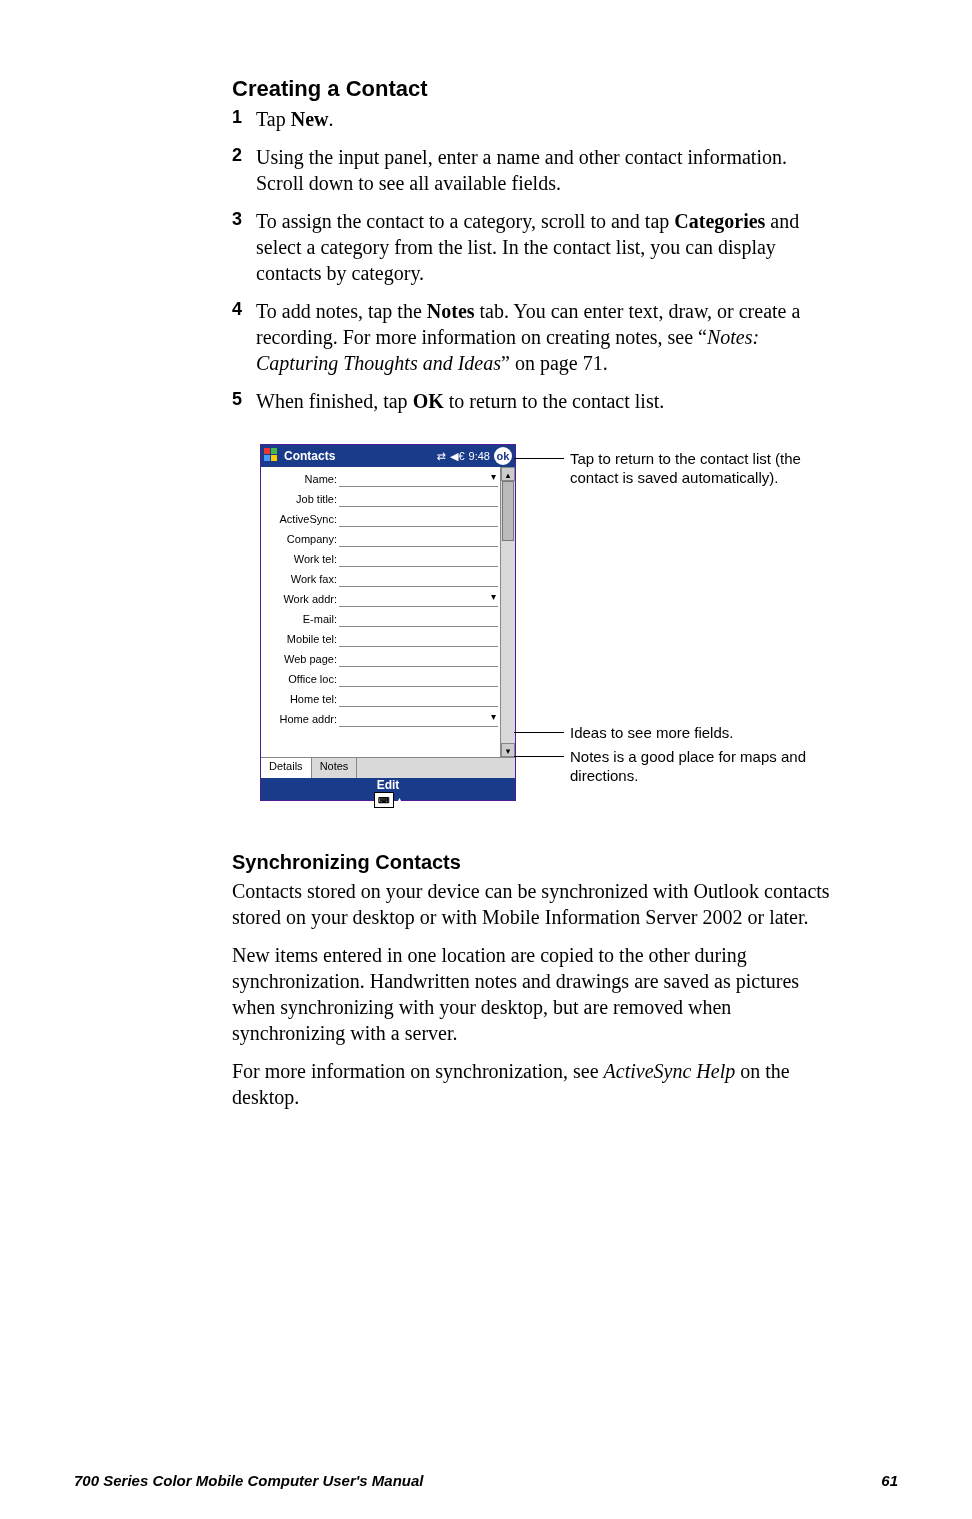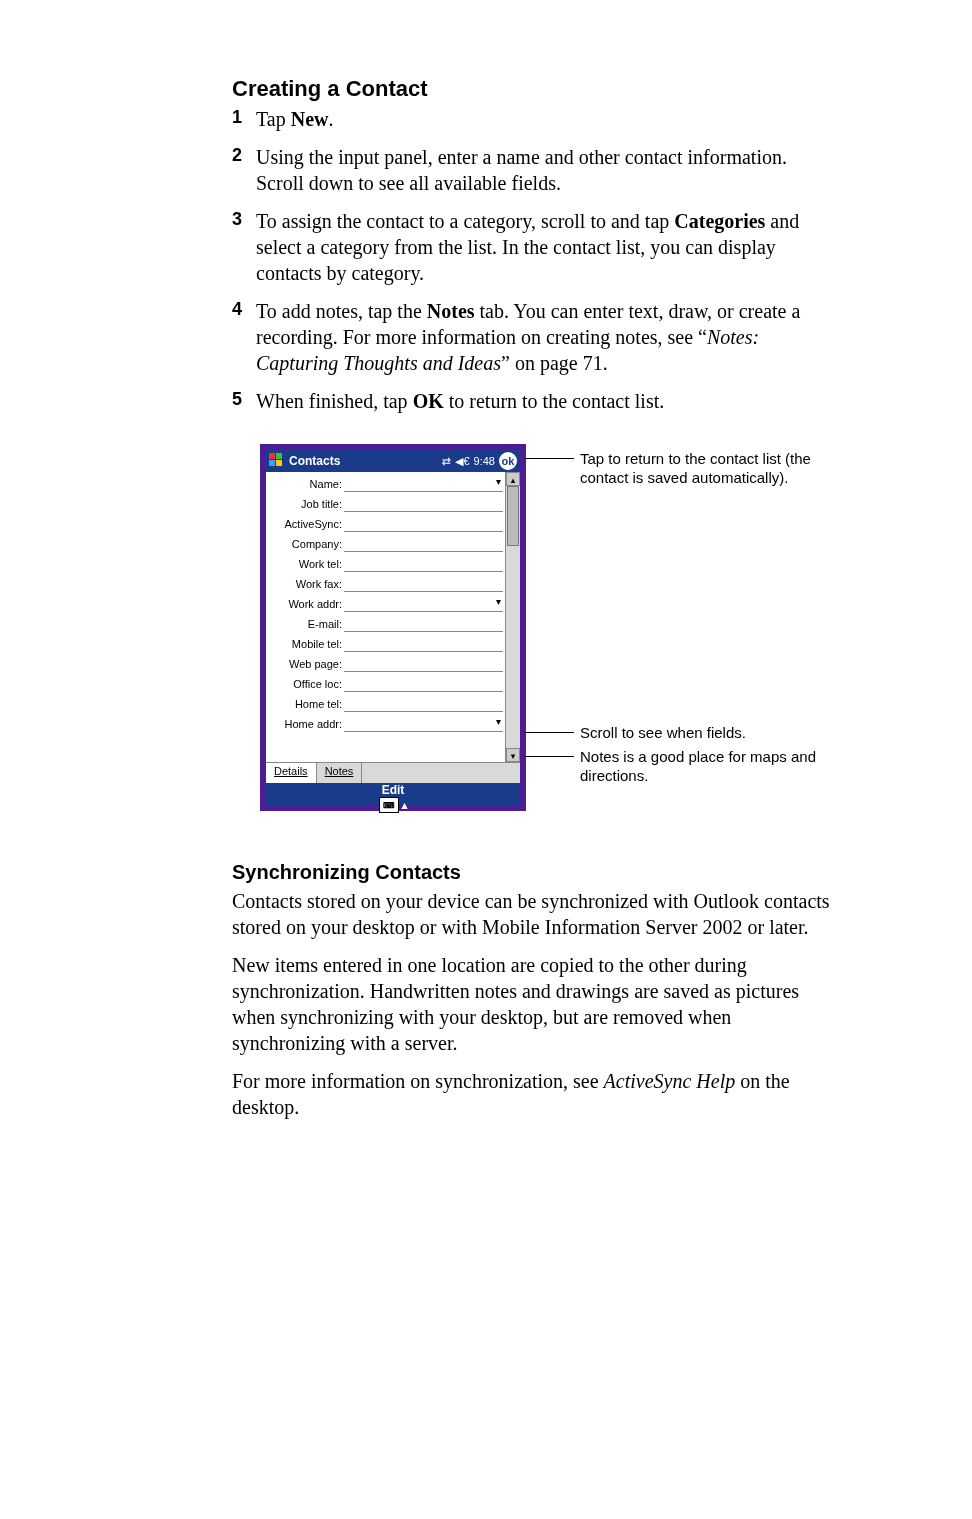--- a/index.html
+++ b/index.html
@@ -72,21 +72,21 @@
   }
   .figure-block {
     display: flex;
     margin: 30px 0 50px 28px;
     gap: 22px;
     align-items: flex-start;
   }
   
   .screen {
     width: 254px;
-    border: 6px solid #4c1d95;
+    border: 1px solid #4c1d95;
     font-family: Tahoma, Arial, sans-serif;
     font-size: 12px;
     background: #fff;
     flex-shrink: 0;
   }
   .titlebar {
     background: #1a3a8a;
     color: #fff;
     display: flex;
     align-items: center;
@@ -173,21 +173,20 @@
     background:#bbb;
     border:1px solid #777;
     box-sizing:border-box;
   }
   .tabs {
     display:flex;
     border-top:1px solid #888;
     background:#d9d9d9;
     height:20px;
     font-size:11px;
-    text-decoration:underline;
   }
   .tab {
     padding: 2px 8px;
     border-right:1px solid #888;
     background:#d9d9d9;
   }
   .tab.active { background:#fff; }
   .bottombar {
     display:flex;
     justify-content:space-between;
@@ -365,30 +364,34 @@
         </div>
       </div>
 
       <div class="callouts">
         <div class="c c1">
           <div class="leader"></div>
           <span>Tap to return to the contact list (the contact is saved automatically).</span>
         </div>
         <div class="c c2">
           <div class="leader"></div>
-          <span>Scroll to see when fields.</span>
+          <span>Ideas to see more fields.</span>
         </div>
         <div class="c c3">
           <div class="leader"></div>
           <span>Notes is a good place for maps and directions.</span>
         </div>
       </div>
     </div>
 
     <h3 class="section2">Synchronizing Contacts</h3>
     <div class="para">Contacts stored on your device can be synchronized with Outlook contacts stored on your desktop or with Mobile Information Server 2002 or later.</div>
     <div class="para">New items entered in one location are copied to the other during synchronization. Handwritten notes and drawings are saved as pictures when synchronizing with your desktop, but are removed when synchronizing with a server.</div>
     <div class="para">
       <span>For more information on synchronization, see </span><i>ActiveSync Help</i><span> on the desktop.</span>
     </div>
   </div>
 
+  <div class="footer">
+    <span>700 Series Color Mobile Computer User's Manual</span>
+    <span>61</span>
+  </div>
 </div>
 
 </body></html>

